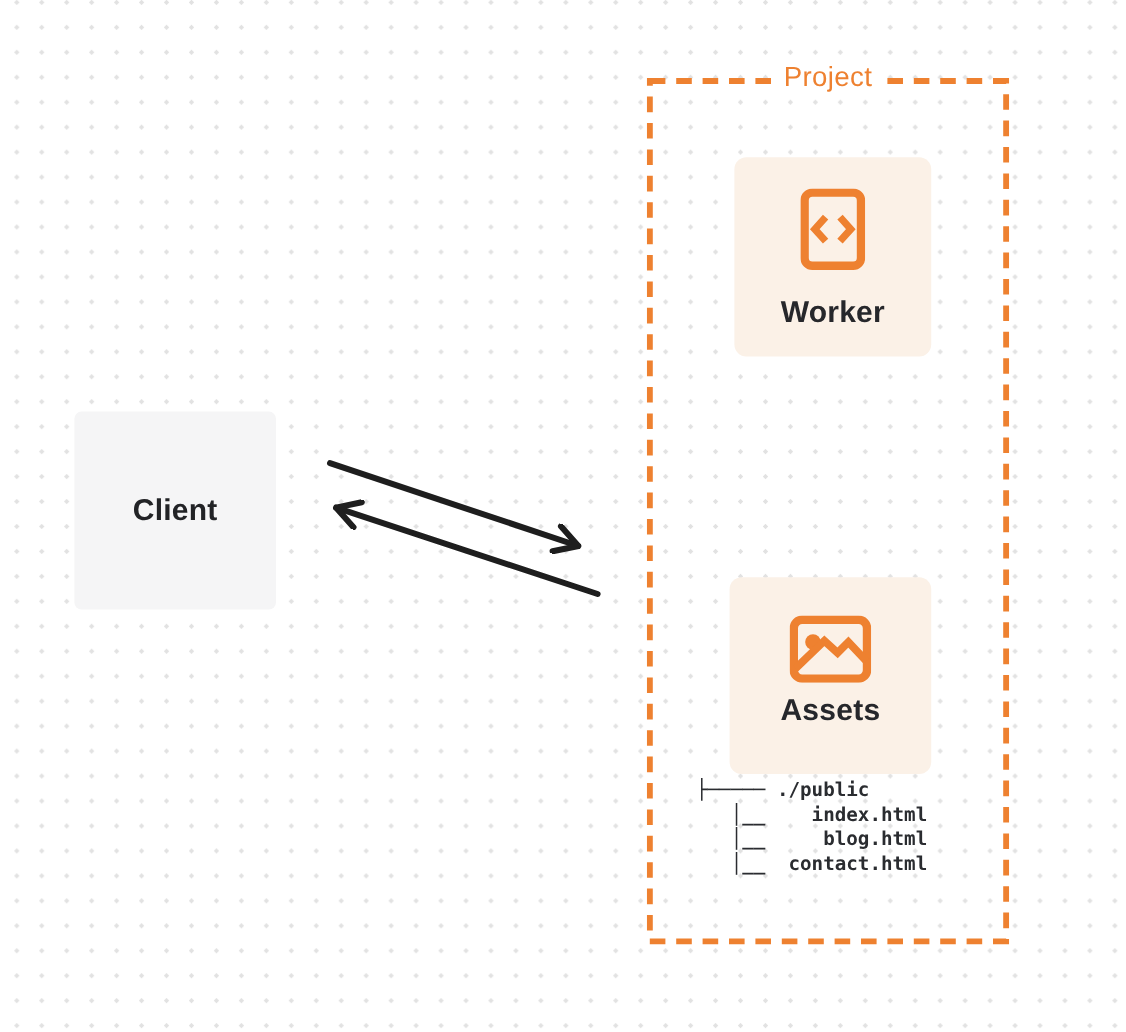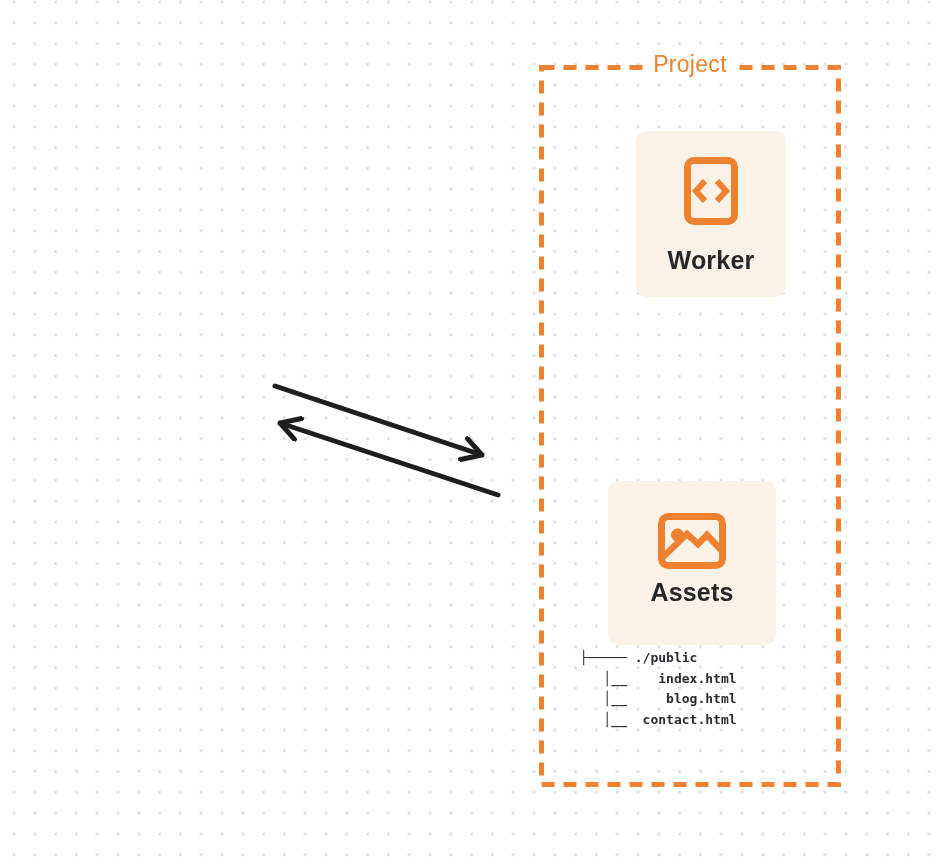--- a/index.html
+++ b/index.html
@@ -47,46 +47,49 @@
     font-size: 23px; font-weight: 400; color: #ee8130; letter-spacing: 0.3px;
     line-height: 29px;
     white-space: nowrap;
   }
   .card {
     position: absolute;
     background: #fbf1e7;
     border-radius: 10px;
     display: flex; flex-direction: column; align-items: center;
   }
-  .card.worker { left: 73px; top: 66px; width: 150px; height: 166px; margin-left: 24px; }
+  .card.worker { left: 73px; top: 66px; width: 164px; height: 166px; }
   .card.assets { left: 69px; top: 416px; width: 168px; height: 164px; }
   .card .card-icon { display: block; }
   .card.worker .card-icon { margin-top: 26px; }
   .card.assets .card-icon { margin-top: 32px; }
   .card .card-label {
     font-size: 25px; font-weight: 700; color: #26272b; letter-spacing: 0.2px;
   }
   .card.worker .card-label { margin-top: 21px; }
   .card.assets .card-label { margin-top: 9px; }
   .file-tree {
     position: absolute;
     left: 41px; top: 583px;
     font-family: "DejaVu Sans Mono", monospace;
-    font-size: 13px;
+    font-size: 16px;
     line-height: 20.5px;
     font-weight: 700;
     color: #2a2c30;
     white-space: pre;
   }
 </style>
 </head>
 <body>
 
 <div class="canvas">
 
+  <div class="client-box">
+    <span class="node-label">Client</span>
+  </div>
 
 
   <svg class="arrows-svg" viewBox="0 0 270 145">
     <defs>
       <marker id="arrowhead" viewBox="0 0 26 26" refX="24" refY="13" markerWidth="26" markerHeight="26" markerUnits="userSpaceOnUse" orient="auto">
         <path d="M5,2 L24,13 L5,24" fill="none" stroke="#1e1e1e" stroke-width="5" stroke-linecap="round" stroke-linejoin="miter"></path>
       </marker>
     </defs>
     <line x1="25" y1="18" x2="232" y2="87" stroke="#1e1e1e" stroke-width="5" stroke-linecap="round" marker-end="url(#arrowhead)"></line>
     <line x1="248" y1="127" x2="30" y2="55" stroke="#1e1e1e" stroke-width="5" stroke-linecap="round" marker-end="url(#arrowhead)"></line>

